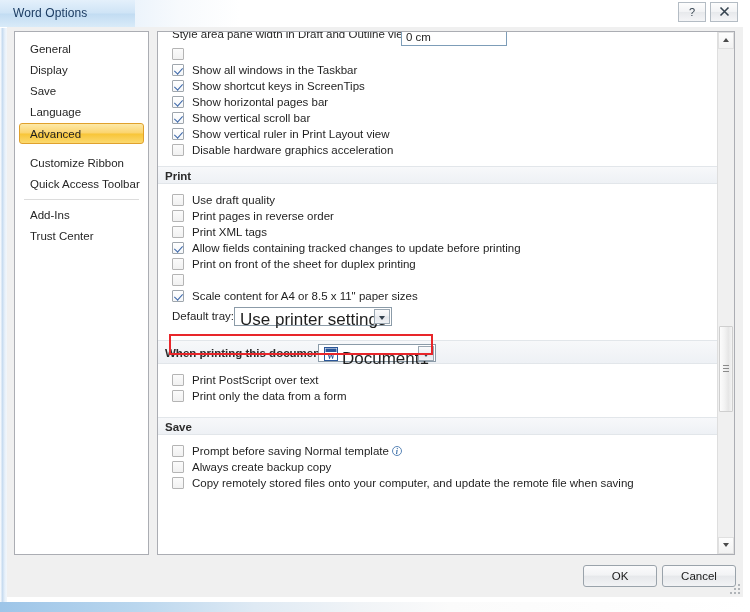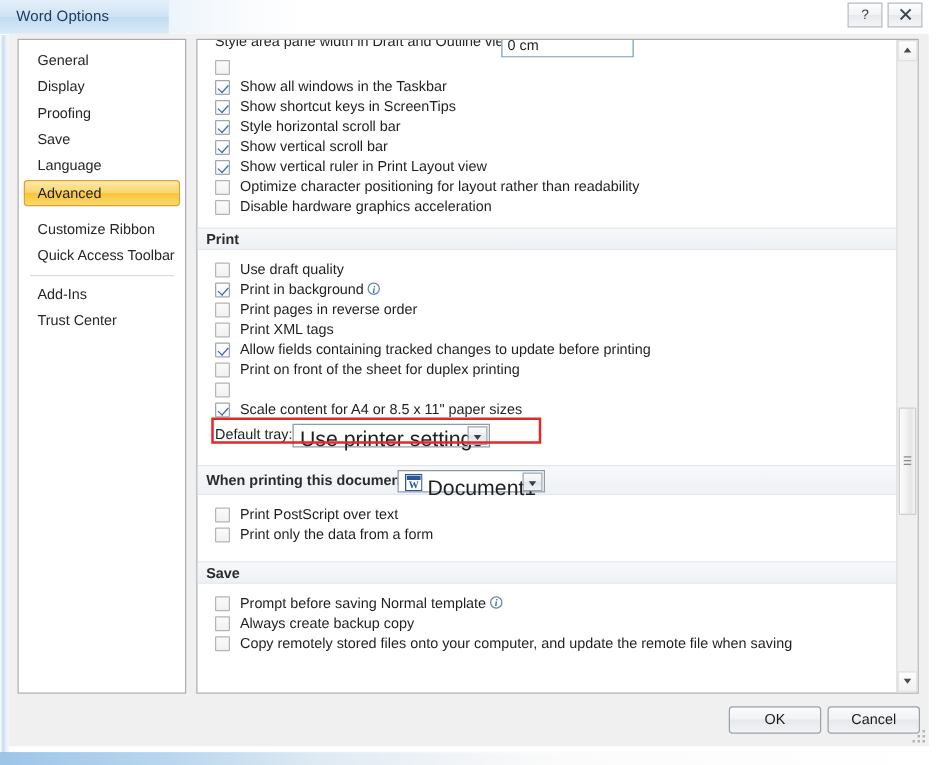--- a/index.html
+++ b/index.html
@@ -390,21 +390,20 @@
         <path d="M1.5 1.5 L9.5 9.5 M9.5 1.5 L1.5 9.5" stroke="#35434f" stroke-width="1.6" fill="none"></path>
       </svg>
     </div>
   </div>
 
   <div id="dialog-body">
 
     <div id="sidebar">
       <div class="nav-item first"><span>General</span></div>
       <div class="nav-item"><span>Display</span></div>
-      <div class="nav-item"><span>Proofing</span></div>
       <div class="nav-item"><span>Save</span></div>
       <div class="nav-item"><span>Language</span></div>
       <div class="nav-item selected"><span>Advanced</span></div>
       <div class="nav-gap"></div>
       <div class="nav-item"><span>Customize Ribbon</span></div>
       <div class="nav-item"><span>Quick Access Toolbar</span></div>
       <div class="nav-sep"></div>
       <div class="nav-item"><span>Add-Ins</span></div>
       <div class="nav-item"><span>Trust Center</span></div>
     </div>
@@ -425,54 +424,46 @@
             <div class="opt-row">
               <span class="cb checked"></span>
               <span class="lbl">Show all windows in the Taskbar</span>
             </div>
             <div class="opt-row">
               <span class="cb checked"></span>
               <span class="lbl">Show shortcut keys in ScreenTips</span>
             </div>
             <div class="opt-row">
               <span class="cb checked"></span>
-              <span class="lbl">Style horizontal scroll bar</span>
+              <span class="lbl">Show horizontal pages bar</span>
             </div>
             <div class="opt-row">
               <span class="cb checked"></span>
               <span class="lbl">Show vertical scroll bar</span>
             </div>
             <div class="opt-row">
               <span class="cb checked"></span>
               <span class="lbl">Show vertical ruler in Print Layout view</span>
             </div>
             <div class="opt-row">
               <span class="cb"></span>
-              <span class="lbl">Optimize character positioning for layout rather than readability</span>
-            </div>
-            <div class="opt-row">
-              <span class="cb"></span>
               <span class="lbl">Disable hardware graphics acceleration</span>
             </div>
           </div>
 
           <div style="height:8px"></div>
 
           <div class="section-header">Print</div>
 
           <div style="height:8px"></div>
 
           <div>
             <div class="opt-row">
               <span class="cb"></span>
               <span class="lbl">Use draft quality</span>
-            </div>
-            <div class="opt-row">
-              <span class="cb checked"></span>
-              <span class="lbl"><span>Print in background</span><span class="info-icon">i</span></span>
             </div>
             <div class="opt-row">
               <span class="cb"></span>
               <span class="lbl">Print pages in reverse order</span>
             </div>
             <div class="opt-row">
               <span class="cb"></span>
               <span class="lbl">Print XML tags</span>
             </div>
             <div class="opt-row">

